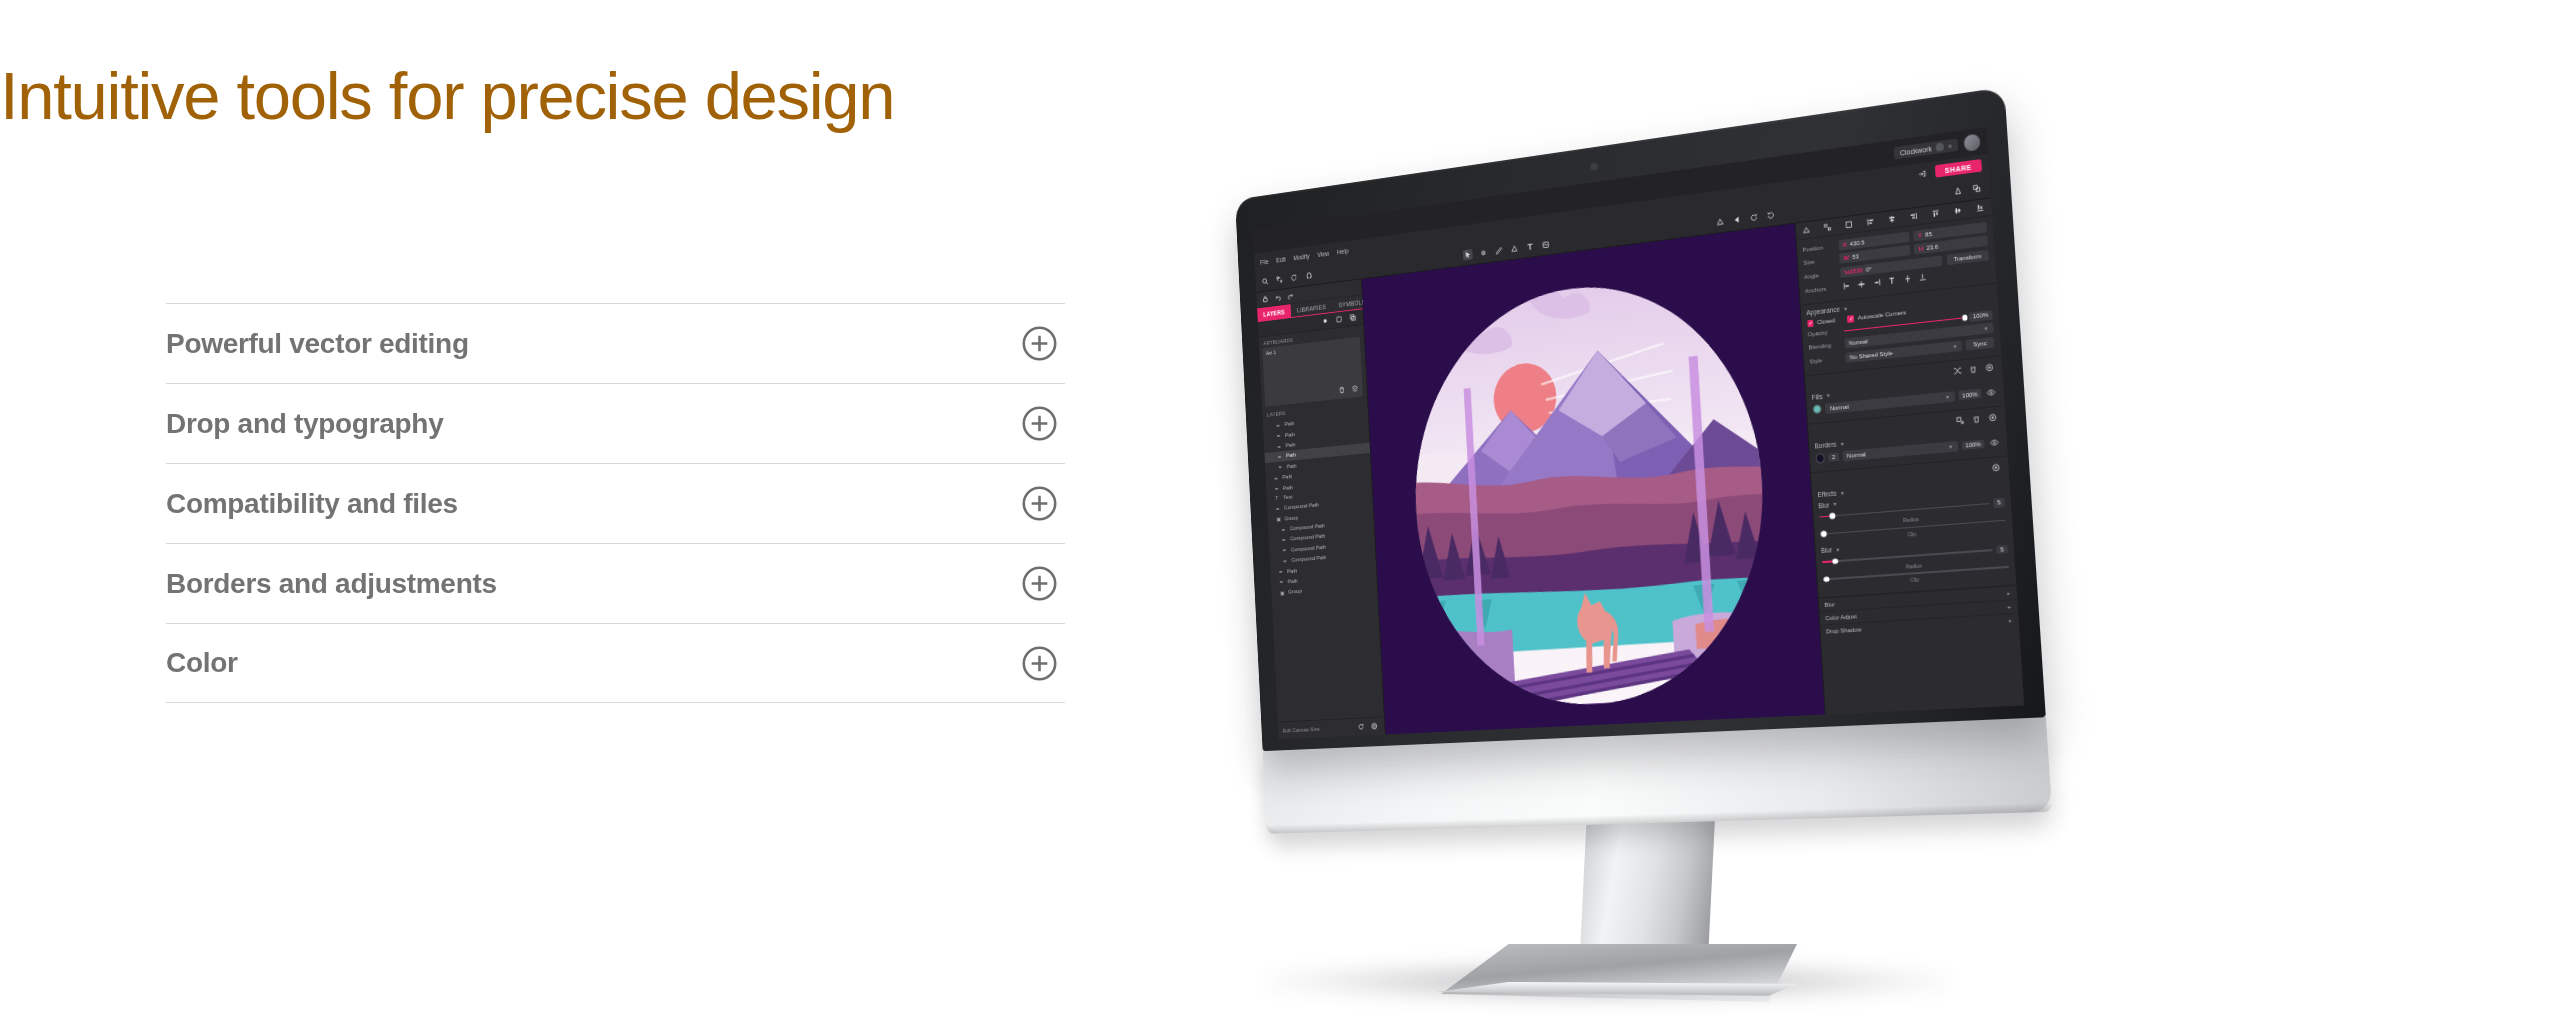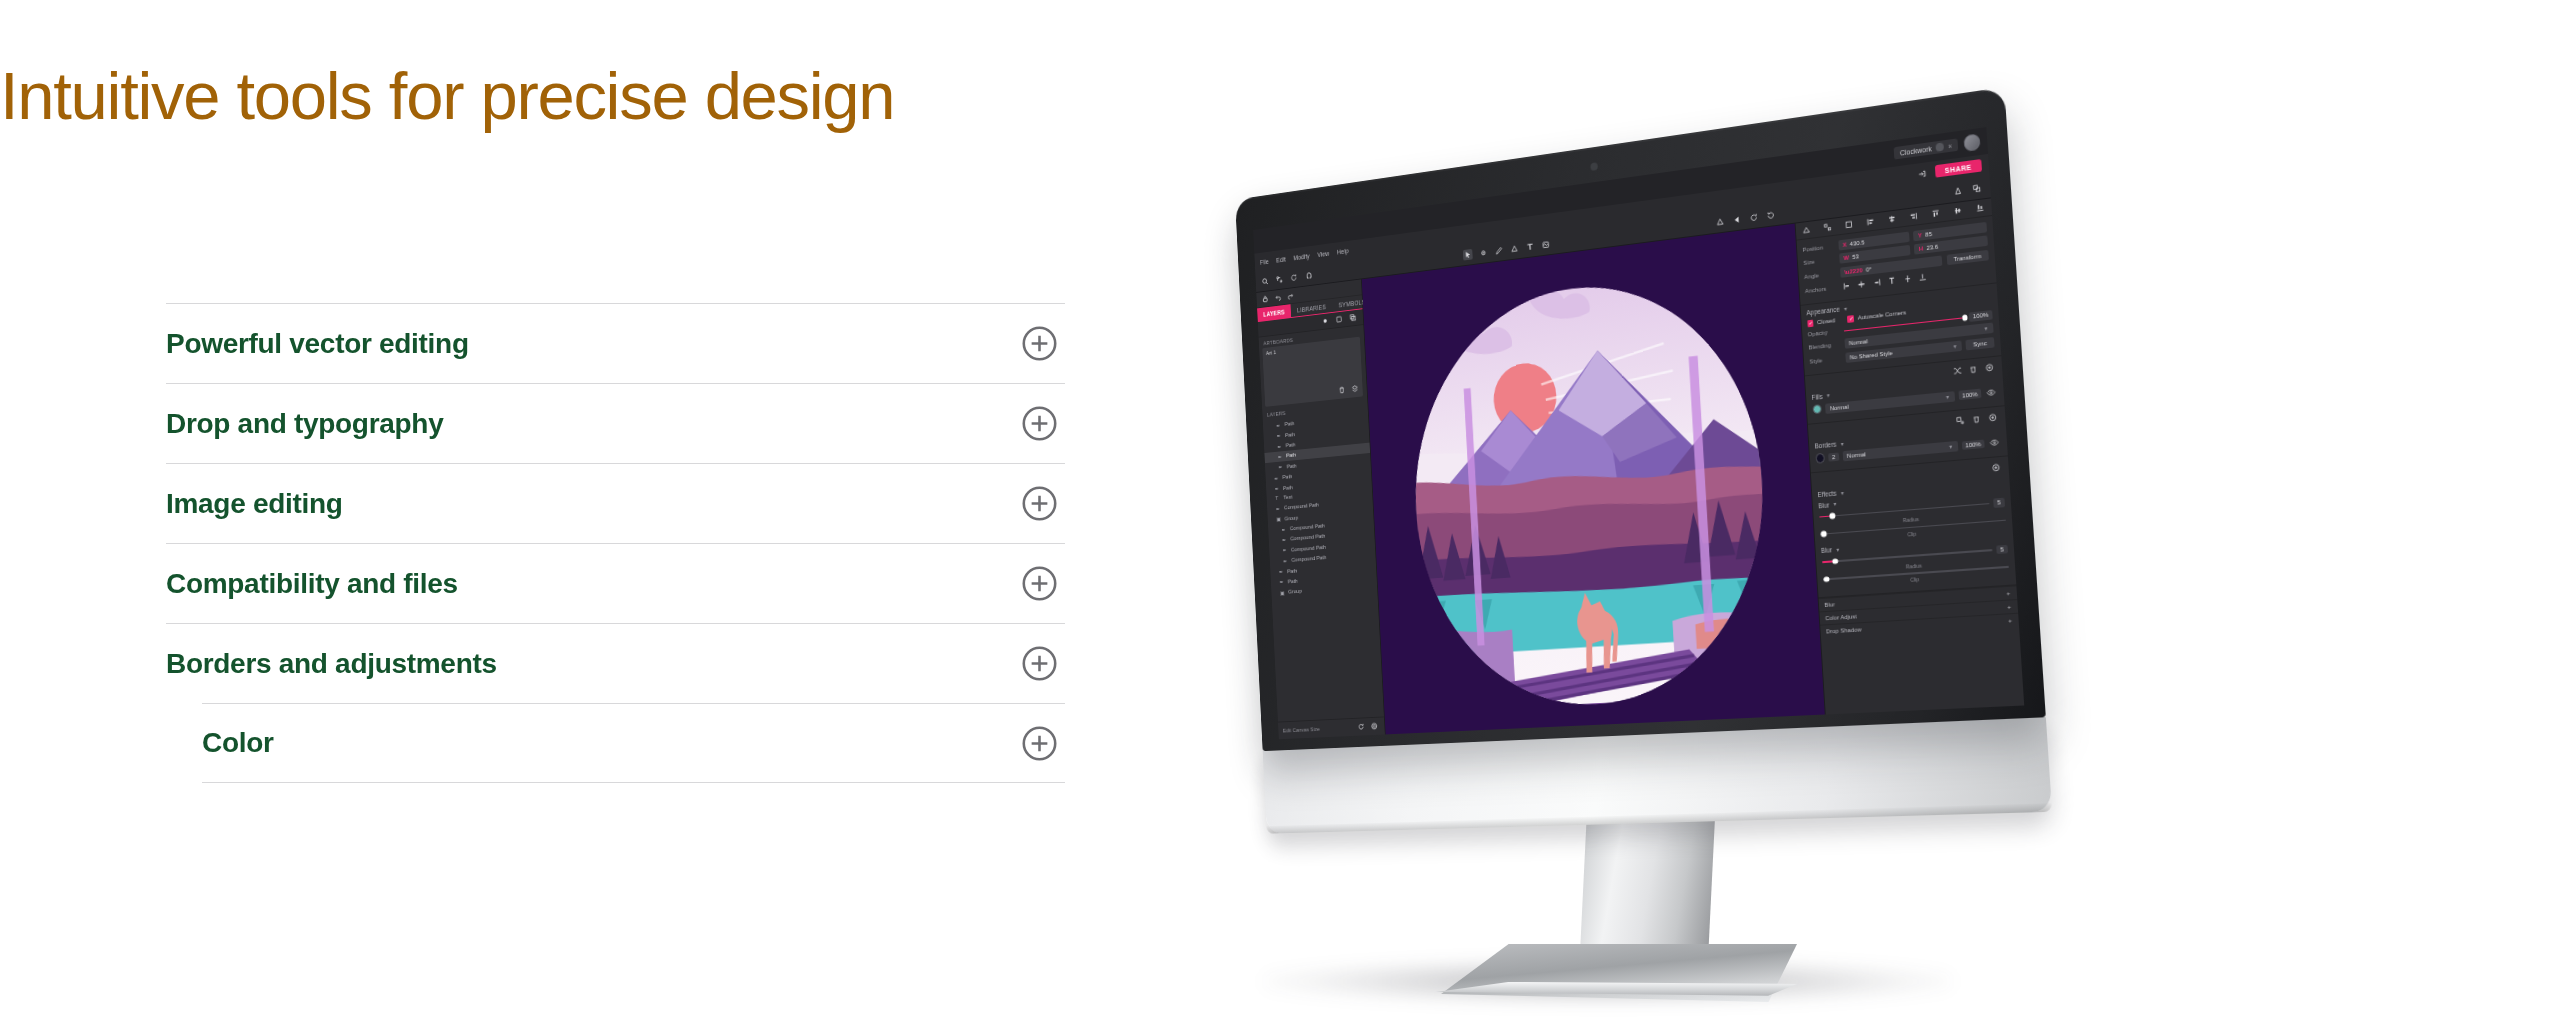--- a/index.html
+++ b/index.html
@@ -42,26 +42,26 @@
   }
   .acc-row {
     position: relative;
     display: flex;
     align-items: center;
     justify-content: space-between;
     height: 80px;
     border-top: 1.7px solid #d8d8da;
     padding: 0 5.2px 0 0;
   }
-  .acc-row:last-child { border-bottom: 1.7px solid #d8d8da; margin-left: 36px; }
+  .acc-row:last-child { border-bottom: 1.7px solid #d8d8da; }
   .acc-label {
     font-size: 28px;
     font-weight: 700;
     letter-spacing: -0.3px;
-    color: #14532d;
+    color: #737373;
     white-space: nowrap;
   }
   .acc-toggle {
     width: 41px; height: 41px;
     flex: 0 0 41px;
     display: block;
     cursor: pointer;
     background: none; border: none; padding: 0;
   }
   .acc-toggle svg { display: block; width: 41px; height: 41px; }
@@ -431,29 +431,20 @@
         <span class="acc-label">Powerful vector editing</span>
         <button class="acc-toggle" aria-label="expand">
           <svg viewBox="0 0 24 24" fill="none" stroke="#6e6e72" stroke-width="1.5">
             <circle cx="12" cy="12" r="9.2"></circle>
             <path d="M12 7.4v9.2M7.4 12h9.2"></path>
           </svg>
         </button>
       </div>
       <div class="acc-row">
         <span class="acc-label">Drop and typography</span>
-        <button class="acc-toggle" aria-label="expand">
-          <svg viewBox="0 0 24 24" fill="none" stroke="#6e6e72" stroke-width="1.5">
-            <circle cx="12" cy="12" r="9.2"></circle>
-            <path d="M12 7.4v9.2M7.4 12h9.2"></path>
-          </svg>
-        </button>
-      </div>
-      <div class="acc-row">
-        <span class="acc-label">Image editing</span>
         <button class="acc-toggle" aria-label="expand">
           <svg viewBox="0 0 24 24" fill="none" stroke="#6e6e72" stroke-width="1.5">
             <circle cx="12" cy="12" r="9.2"></circle>
             <path d="M12 7.4v9.2M7.4 12h9.2"></path>
           </svg>
         </button>
       </div>
       <div class="acc-row">
         <span class="acc-label">Compatibility and files</span>
         <button class="acc-toggle" aria-label="expand">

